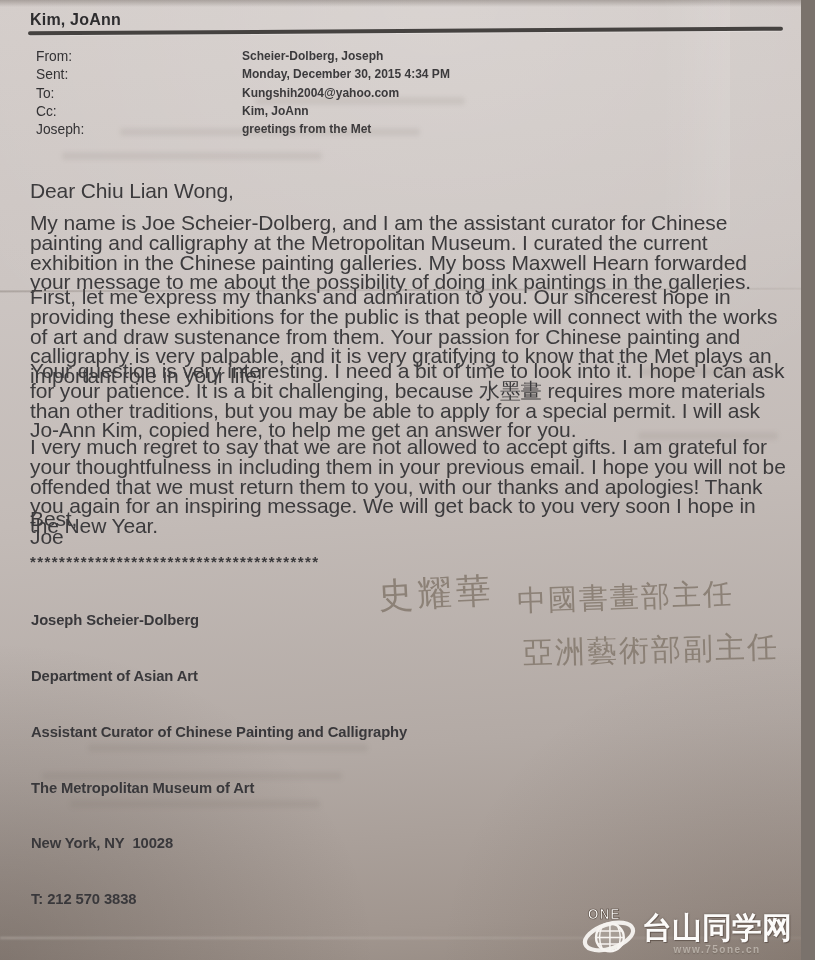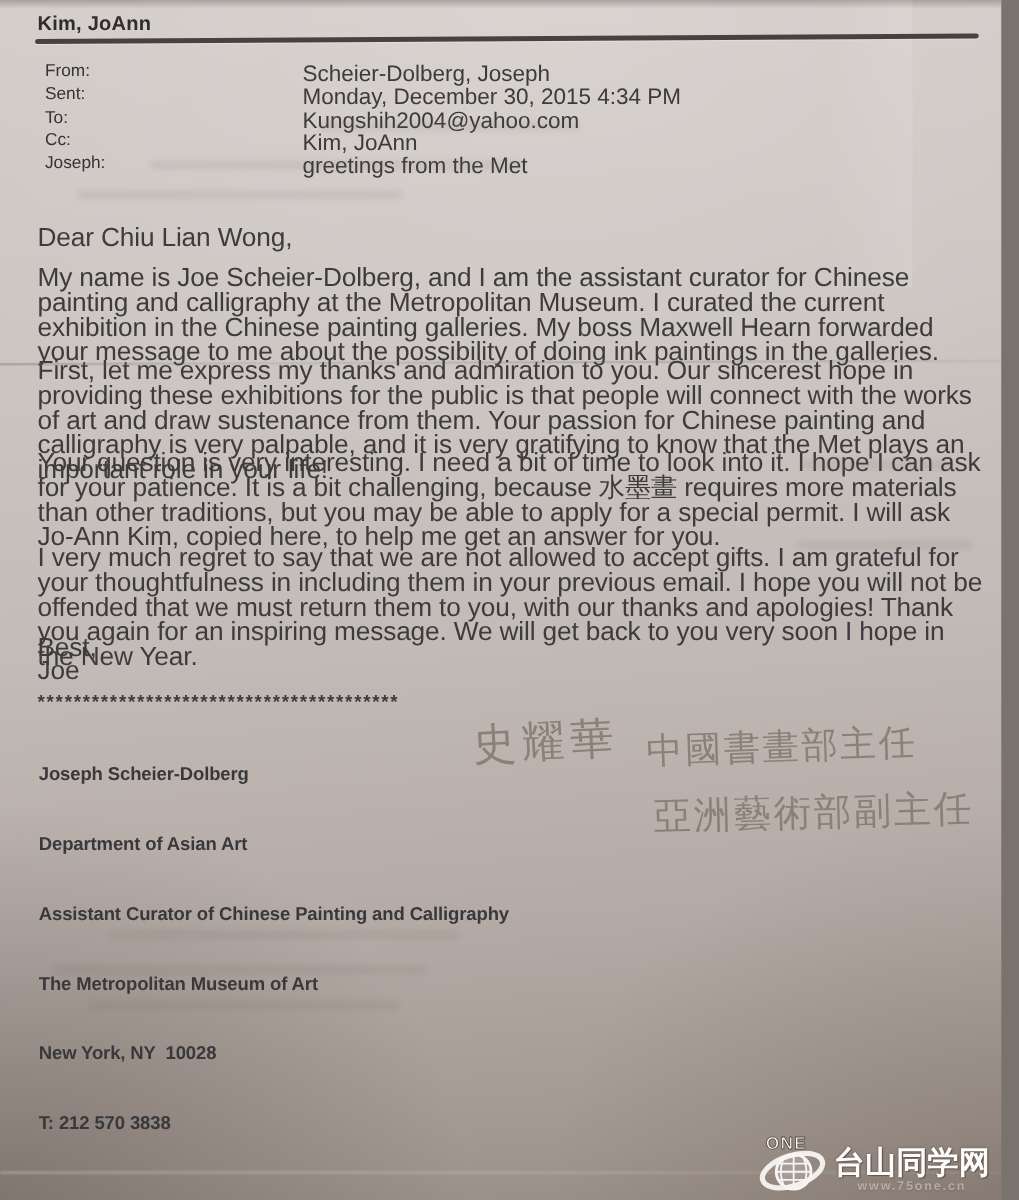--- a/index.html
+++ b/index.html
@@ -14,21 +14,21 @@
   }
   .top-edge{position:absolute;left:0;top:0;width:100%;height:7px;
     background:linear-gradient(180deg,rgba(85,75,68,0.35),rgba(85,75,68,0));}
   .txt{position:absolute;color:#3b3a3c;}
   .page-header{left:30px;top:11px;font-size:16px;font-weight:bold;color:#2d2c2e;letter-spacing:0.2px;}
   .rule{position:absolute;left:28px;top:29px;width:755px;height:3.5px;background:#454240;
     transform:rotate(-0.35deg);border-radius:2px;box-shadow:0 1px 0 rgba(255,255,255,0.25);}
   .fields{position:absolute;left:36px;top:49px;display:grid;grid-template-columns:206px auto;
     grid-auto-rows:18.3px;font-size:13.8px;}
   .fields .lbl{font-weight:normal;color:#333234;}
-  .fields .val{color:#3b3a3c;font-size:18px;}
+  .fields .val{color:#3b3a3c;font-size:12px;font-weight:bold;}
   .body-block{left:30px;width:760px;font-size:21px;line-height:19.8px;letter-spacing:-0.12px;color:#3c3b3d;}
   .salutation{top:181px;}
   .p1{top:213px;} .p2{top:287px;} .p3{top:361px;} .p4{top:437px;}
   .closing{top:509px;} .signer{top:527px;}
   .divider{top:552px;font-size:15px;font-weight:bold;letter-spacing:1.4px;color:#3b3a3c;white-space:pre;}
   .sigblock{position:absolute;left:31px;top:574px;font-size:14.8px;line-height:18.6px;
     font-weight:600;color:#39383b;white-space:pre-wrap;letter-spacing:-0.1px;}
   .hw{position:absolute;color:#877c71;opacity:0.9;font-weight:400;white-space:nowrap;}
   .hw-name{left:378px;top:570px;font-size:35px;letter-spacing:4px;transform:rotate(-3deg);}
   .hw-title1{left:517px;top:578px;font-size:29px;letter-spacing:2px;transform:rotate(-2deg);}
@@ -41,21 +41,21 @@
   .shade-v{position:absolute;left:660px;top:0;width:70px;height:230px;
     background:linear-gradient(90deg,rgba(255,255,255,0),rgba(255,255,255,0.10));}
   .ghost{position:absolute;height:8px;border-radius:4px;background:rgba(110,100,90,0.10);filter:blur(2.2px);}
   .g1{left:255px;top:97px;width:210px;} .g2{left:120px;top:128px;width:300px;}
   .g3{left:62px;top:152px;width:260px;} .g4{left:638px;top:432px;width:140px;}
   .g5{left:88px;top:744px;width:280px;} .g6{left:42px;top:772px;width:300px;}
   .g7{left:70px;top:800px;width:250px;} .g8{left:640px;top:368px;width:120px;}
   .wm{position:absolute;right:9px;bottom:5px;display:flex;align-items:flex-end;gap:5px;}
   .wm-logo{width:56px;height:50px;flex:0 0 auto;}
   .wm-text{display:flex;flex-direction:column;line-height:1.05;}
-  .wm-name{font-size:25px;font-weight:bold;color:#fcfbfa;
+  .wm-name{font-size:30px;font-weight:bold;color:#fcfbfa;
     text-shadow:0 0 2px rgba(70,58,50,0.65),1px 1px 0 rgba(70,58,50,0.45);}
   .wm-url{font-size:10px;font-weight:bold;letter-spacing:1.5px;color:rgba(246,241,236,0.45);
     text-shadow:0 1px 1px rgba(80,68,58,0.35);margin-top:1px;text-align:center;}
 </style>
 </head>
 <body>
 
 <div class="photo">
 
   <div class="top-edge"></div>

